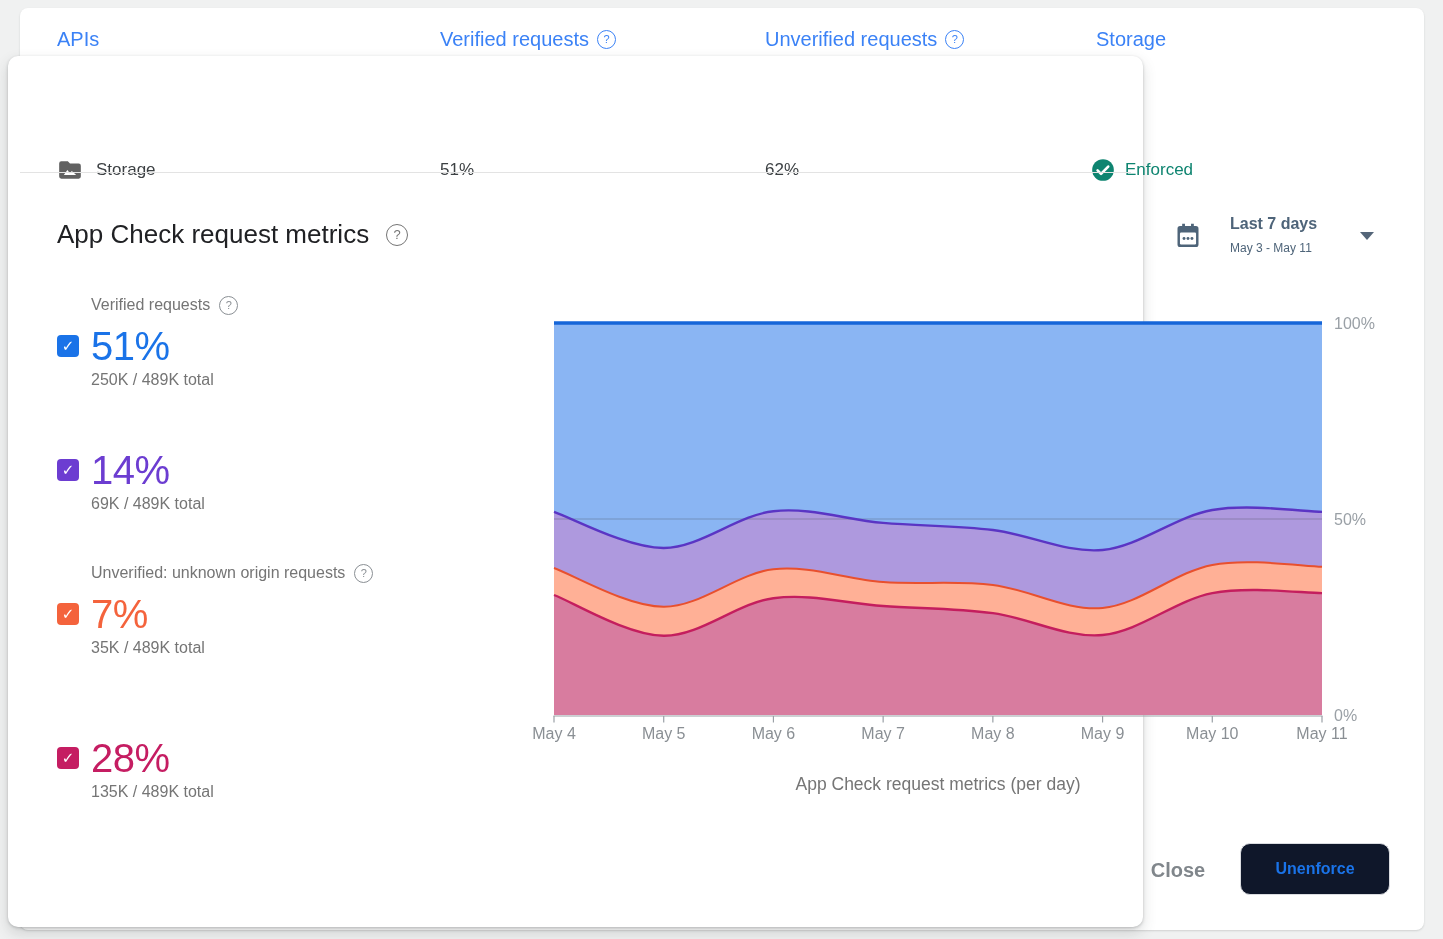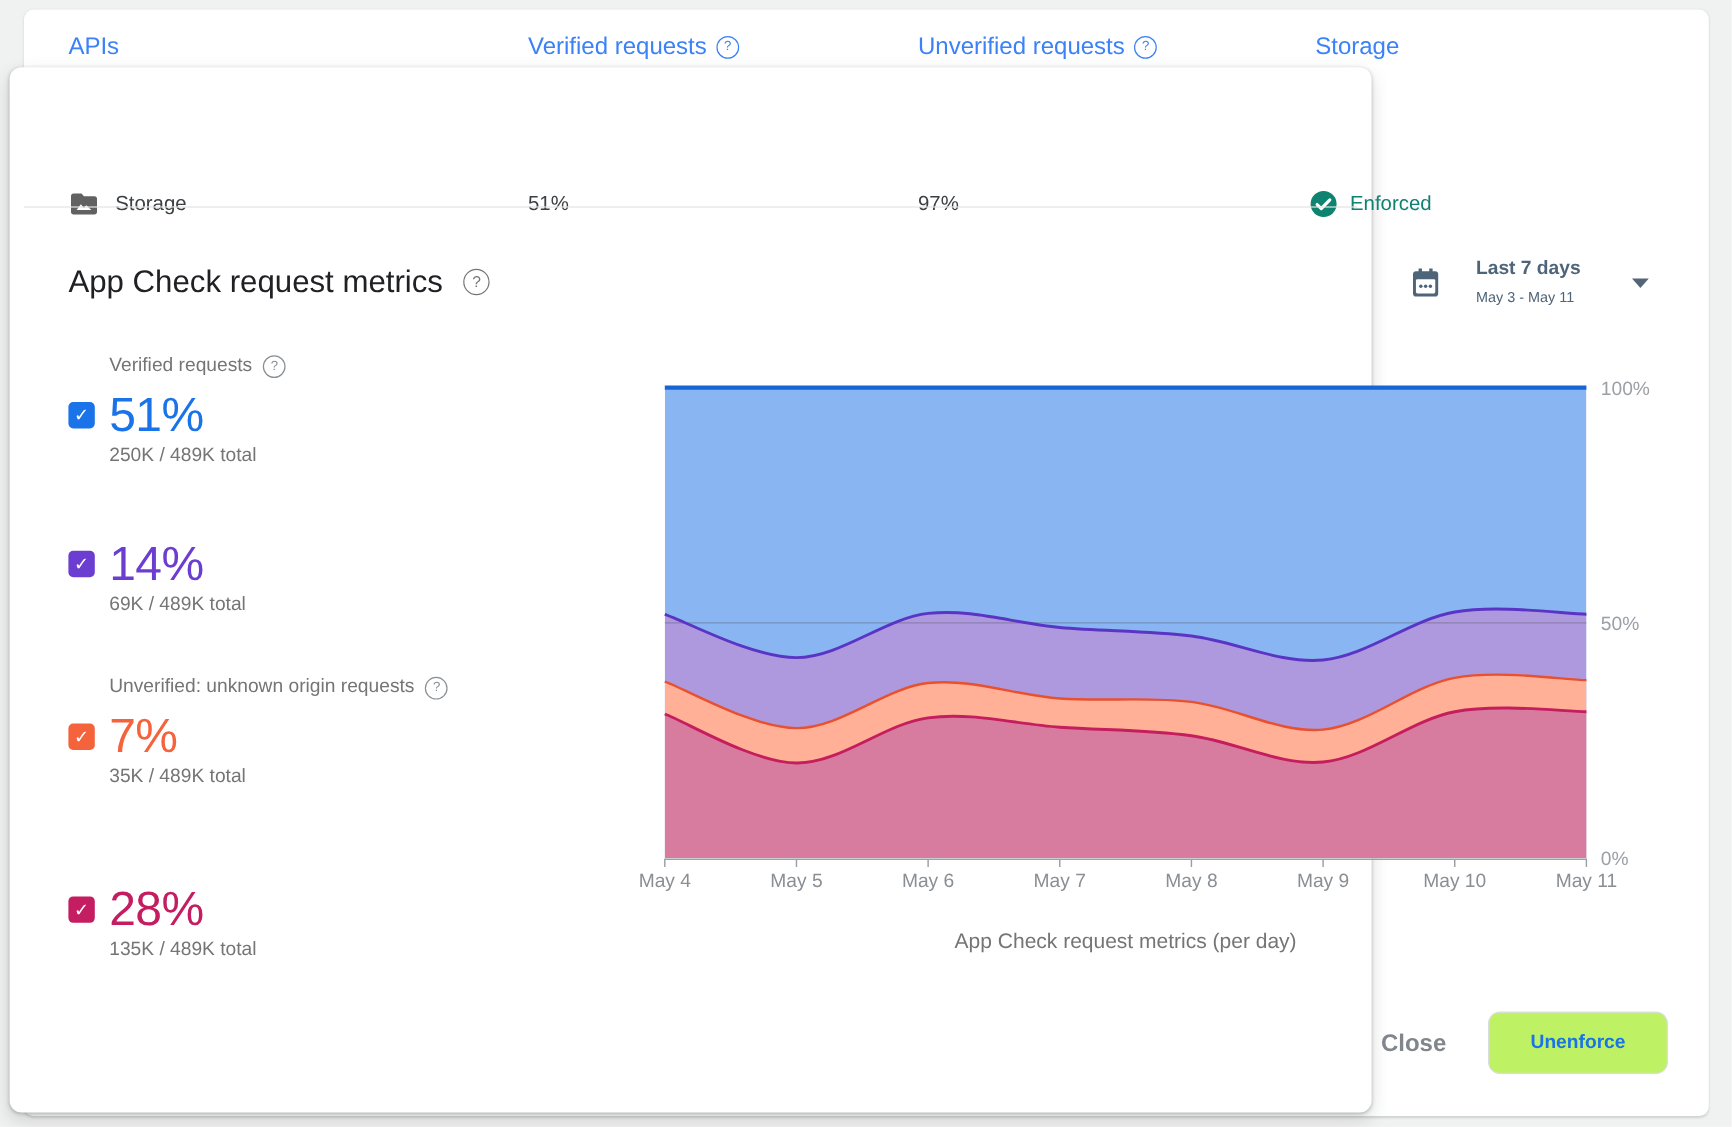--- a/index.html
+++ b/index.html
@@ -65,21 +65,21 @@
   .chart-svg{position:absolute;left:500px;top:244px;}
   
   .btn-close{
     position:absolute;left:1120px;top:796px;width:100px;height:36px;
     display:flex;align-items:center;justify-content:center;
     font-size:20px;font-weight:bold;color:#80868b;cursor:pointer;border-radius:4px;
   }
   .btn-unenforce{
     position:absolute;left:1232px;top:787px;width:148px;height:50px;
     display:flex;align-items:center;justify-content:center;
-    border:1px solid #dadce0;border-radius:10px;background:#bef264;
+    border:1px solid #dadce0;border-radius:10px;background:#0f172a;
     font-size:16px;font-weight:bold;color:#1a73e8;cursor:pointer;
   }
 </style>
 </head>
 <body>
 
 <div class="table-card">
   <div class="hdr" style="left:37px;">
     <span>APIs</span>
   </div>
@@ -99,21 +99,21 @@
 <div class="panel">
 
   <div class="row-cell api-cell" style="left:49px;top:101px;">
     <svg width="26" height="26" viewBox="0 0 24 24">
       <path fill="#616161" d="M10 4H4a2 2 0 0 0-2 2v12a2 2 0 0 0 2 2h16a2 2 0 0 0 2-2V8a2 2 0 0 0-2-2h-8l-2-2z"></path>
       <path fill="#ffffff" d="M6.3 16.6l3.3-4.5 2.3 3 1.8-2.2 4 3.7z"></path>
     </svg>
     <span>Storage</span>
   </div>
   <div class="row-cell" style="left:432px;top:104px;">51%</div>
-  <div class="row-cell" style="left:757px;top:104px;">97%</div>
+  <div class="row-cell" style="left:757px;top:104px;">62%</div>
   <div class="row-cell status-cell" style="left:1082px;top:101px;">
     <svg width="26" height="26" viewBox="0 0 24 24">
       <circle cx="12" cy="12" r="10" fill="#0e8470"></circle>
       <path d="M7 12.4l3.2 3.2 6.6-6.8" stroke="#fff" stroke-width="2.4" fill="none" stroke-linecap="round" stroke-linejoin="round"></path>
     </svg>
     <span>Enforced</span>
   </div>
 
   <div class="divider"></div>
 

